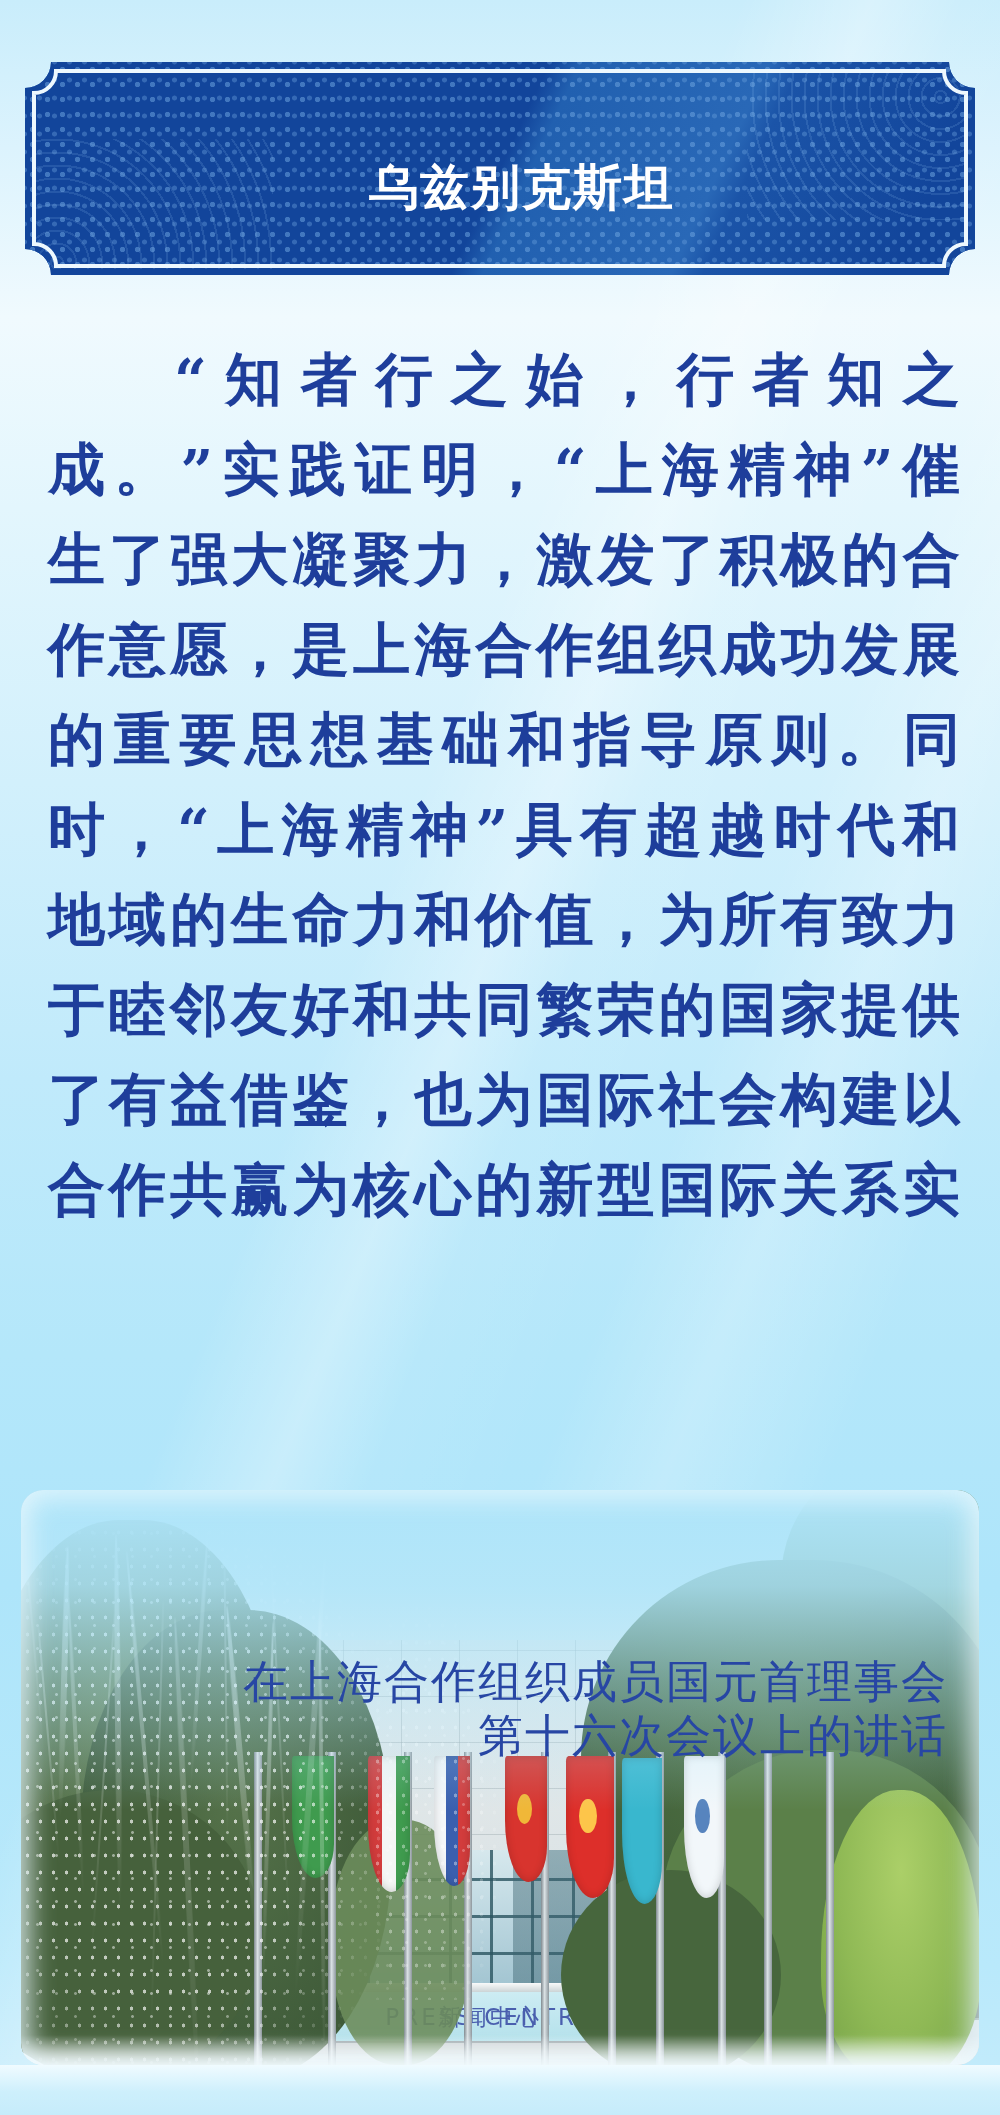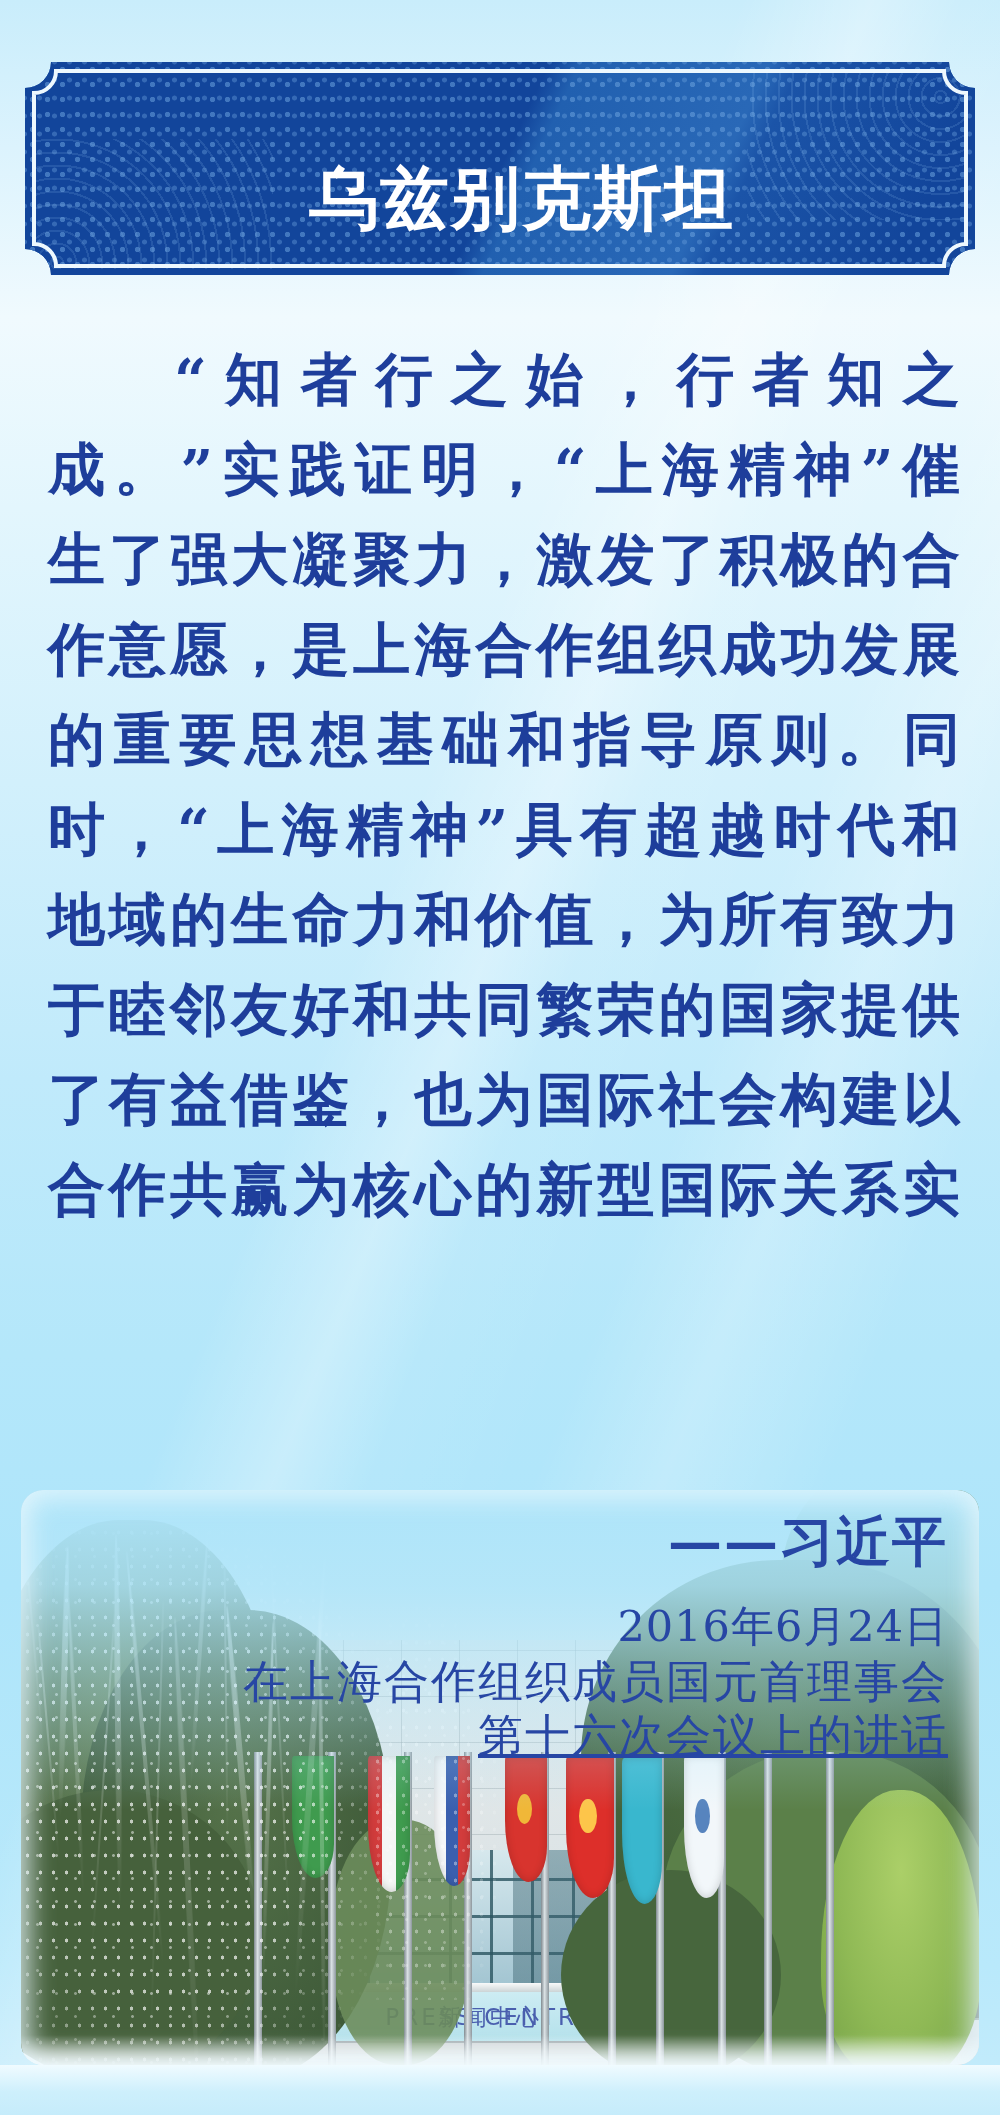--- a/index.html
+++ b/index.html
@@ -26,35 +26,35 @@
   }
   .banner-frame{position:absolute;left:0;top:0;width:950px;height:213px;}
   .rings-tr,.rings-bl{position:absolute;pointer-events:none;opacity:.45;}
   .rings-tr{right:8px;top:8px;width:220px;height:150px;
     background:repeating-radial-gradient(circle at 88% 18%, rgba(140,190,240,0) 0 5px, rgba(140,190,240,.35) 5px 7px, rgba(140,190,240,0) 7px 13px);}
   .rings-bl{left:8px;bottom:6px;width:240px;height:130px;
     background:repeating-radial-gradient(circle at 10% 95%, rgba(140,190,240,0) 0 5px, rgba(140,190,240,.35) 5px 7px, rgba(140,190,240,0) 7px 13px);}
   .banner-year{position:absolute;left:0;right:0;top:33px;text-align:center;
     font-size:68px;line-height:1;font-weight:700;color:#ffffff;letter-spacing:3px;}
   .banner-location{position:absolute;left:0;right:0;top:101px;text-align:center;
-    font-size:69px;line-height:1;font-weight:700;color:#ffffff;letter-spacing:2px;padding-left:44px;}
+    font-size:49px;line-height:1;font-weight:700;color:#ffffff;letter-spacing:2px;padding-left:44px;}
 
   
   .quote{position:absolute;left:48px;top:335px;width:912px;color:#1e3e9b;font-weight:700;font-size:57px;}
   .qline{display:flex;justify-content:space-between;align-items:center;height:90px;white-space:nowrap;}
   .qline.first{padding-left:126px;}
   .qline.last{display:block;line-height:90px;letter-spacing:3px;}
 
   
   .attr-author,.attr-date,.attr-occ1,.attr-occ2{
     position:absolute;right:52px;text-align:right;color:#2746a4;line-height:1.25;z-index:30;}
   .attr-author{top:1508px;font-size:54px;letter-spacing:2px;font-weight:700;}
   .attr-date{top:1600px;font-size:43px;letter-spacing:1px;}
   .attr-occ1{top:1654px;font-size:45px;letter-spacing:2px;}
-  .attr-occ2{top:1708px;font-size:45px;letter-spacing:2px;text-decoration:underline;}
+  .attr-occ2{top:1708px;font-size:45px;letter-spacing:2px;}
 
   
   .photo{position:absolute;left:21px;top:1490px;width:958px;height:575px;border-radius:22px;overflow:hidden;
     background:linear-gradient(180deg,#d3e7ee 0%,#e6f2f5 45%,#e9f3f5 100%);z-index:10;}
   .photo *{position:absolute;}
   .wall{left:90px;top:150px;width:868px;height:425px;
     background:
       repeating-linear-gradient(0deg, rgba(140,155,160,.35) 0 1px, transparent 1px 46px),
       repeating-linear-gradient(90deg, rgba(140,155,160,.35) 0 1px, transparent 1px 58px),
       linear-gradient(180deg,#e6ebec,#d5dee1);}
@@ -291,22 +291,20 @@
         <span>新</span>
         <span>型</span>
         <span>国</span>
         <span>际</span>
         <span>关</span>
         <span>系</span>
         <span>实</span>
       </div>
     </div>
 
-  <div class="attr-author">——习近平</div>
-  <div class="attr-date">2016年6月24日</div>
   <div class="attr-occ1">在上海合作组织成员国元首理事会</div>
   <div class="attr-occ2">第十六次会议上的讲话</div>
 
   <div class="photo">
     <div class="wall"></div>
     <div class="glaze-right"></div>
     <div class="glaze-right2"></div>
     <div class="glass"></div>
     <div class="canopy"></div>
     <div class="sign">

